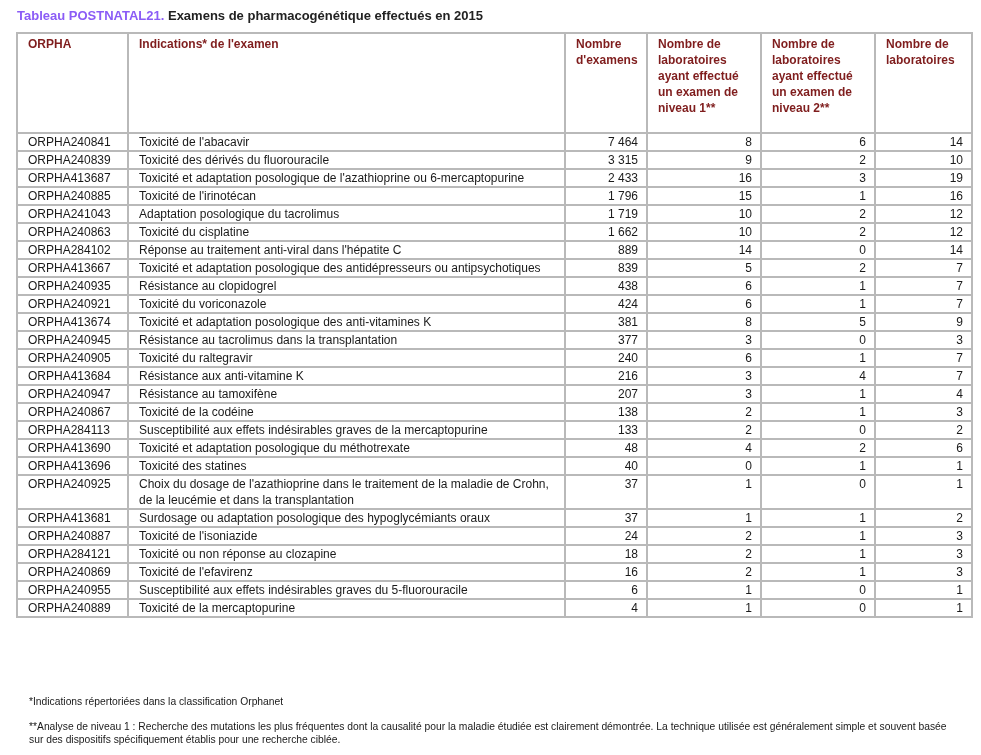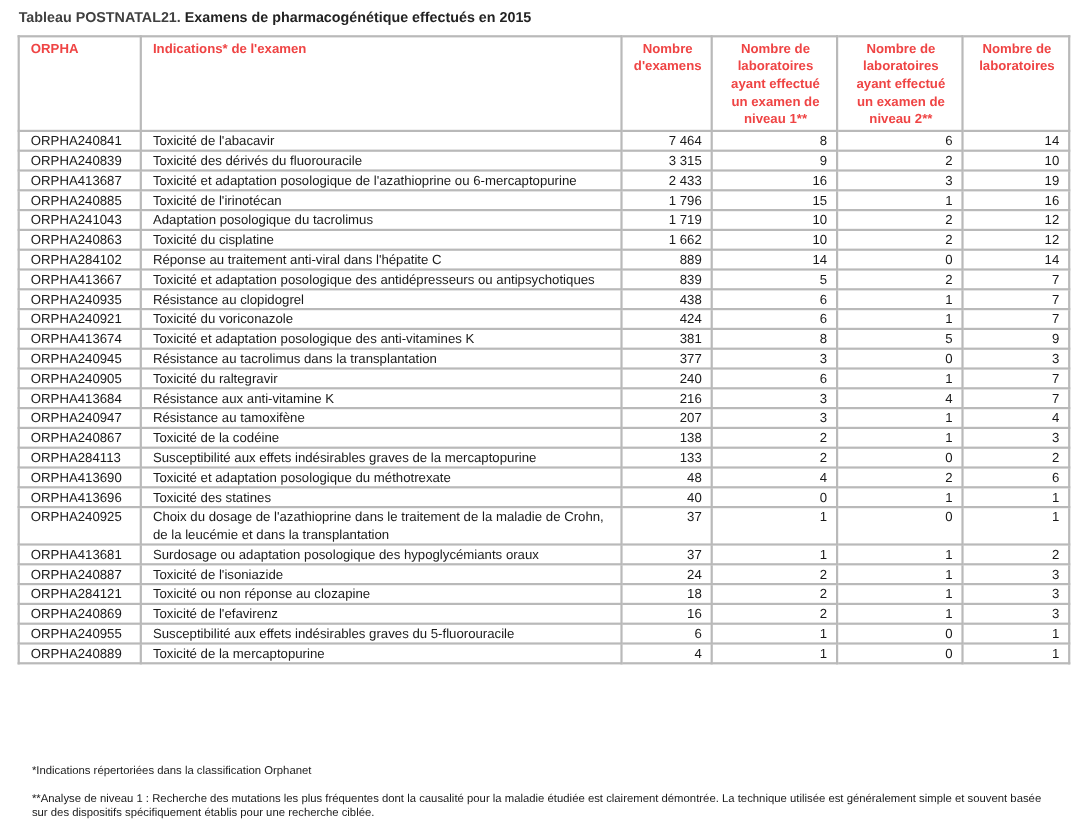--- a/index.html
+++ b/index.html
@@ -19,46 +19,46 @@
       position: absolute;
       left: 17px;
       top: 8px;
       font-size: 13px;
       font-weight: bold;
       color: #222;
       white-space: nowrap;
       letter-spacing: 0;
     }
     .title .prefix {
-      color: #404040;
+      color: #8b5cf6;
     }
     table.main {
       position: absolute;
       left: 16px;
       top: 32px;
       border-collapse: collapse;
       table-layout: fixed;
       font-size: 12px;
       line-height: 16px;
     }
     table.main th, table.main td {
       border: 2px solid #b9b9b9;
       padding: 0 8px 0 10px;
       vertical-align: top;
       overflow: hidden;
     }
     table.main th {
       font-weight: bold;
-      color: #ef4444;
+      color: #7f1d1d;
       padding-top: 2px;
-      padding-bottom: 2px;
+      padding-bottom: 16px;
       height: 78px;
     }
     table.main th.left { text-align: left; }
-    table.main th.right { text-align: center; }
+    table.main th.right { text-align: left; }
     table.main td {
       height: 14px;
       padding-top: 0px;
       padding-bottom: 0px;
     }
     table.main td.num {
       text-align: right;
       padding-right: 8px;
     }
     col.c-orpha { width: 111px; }

